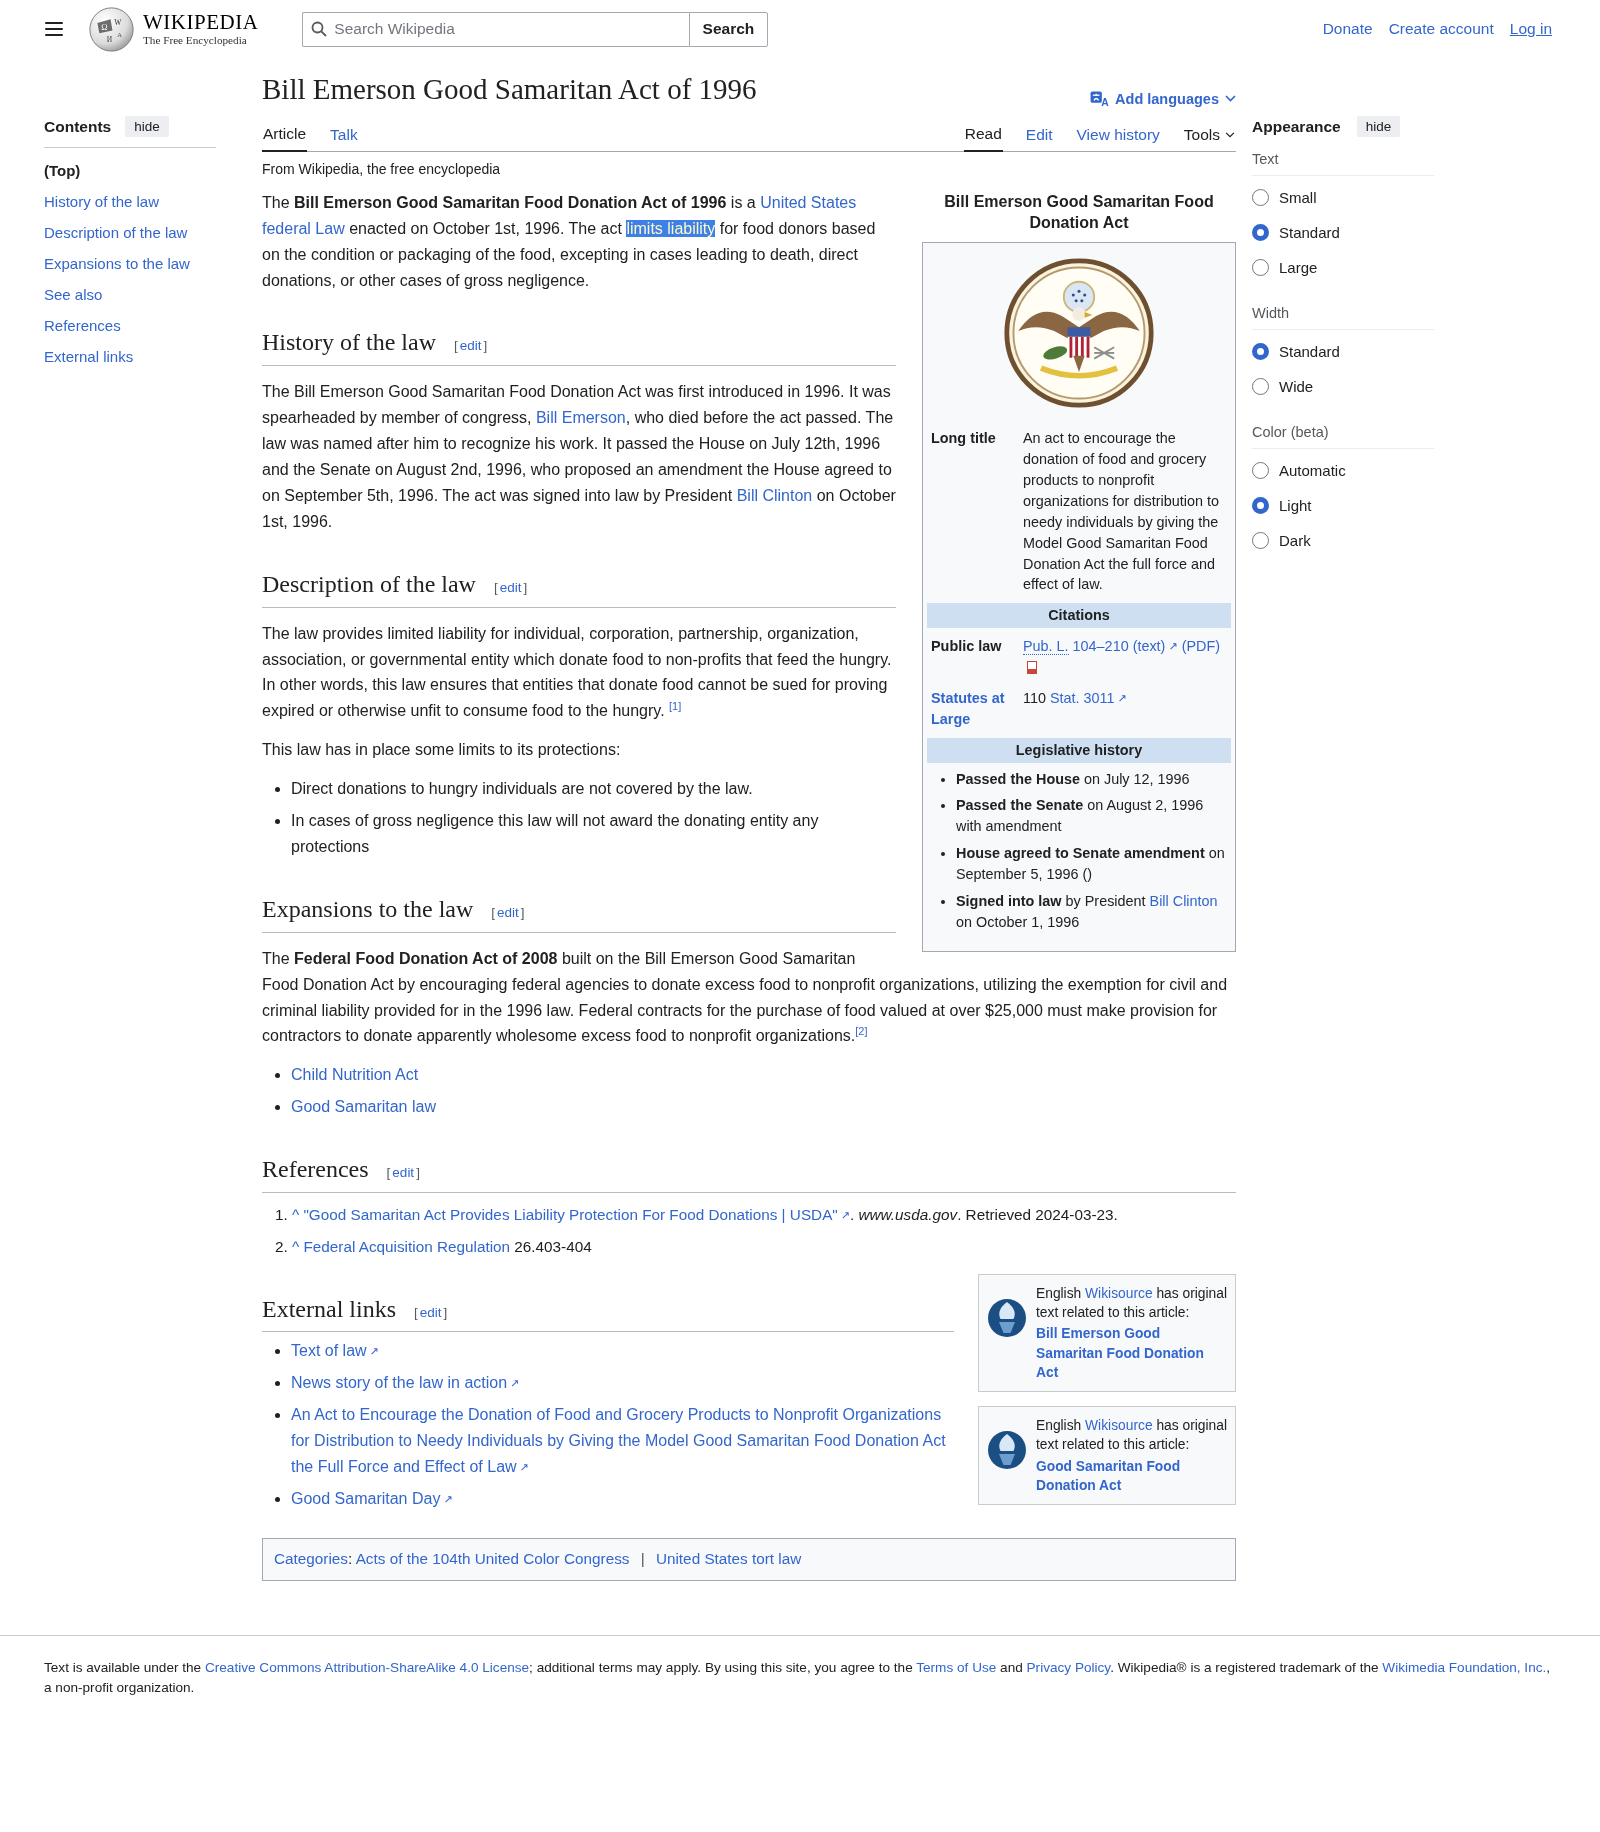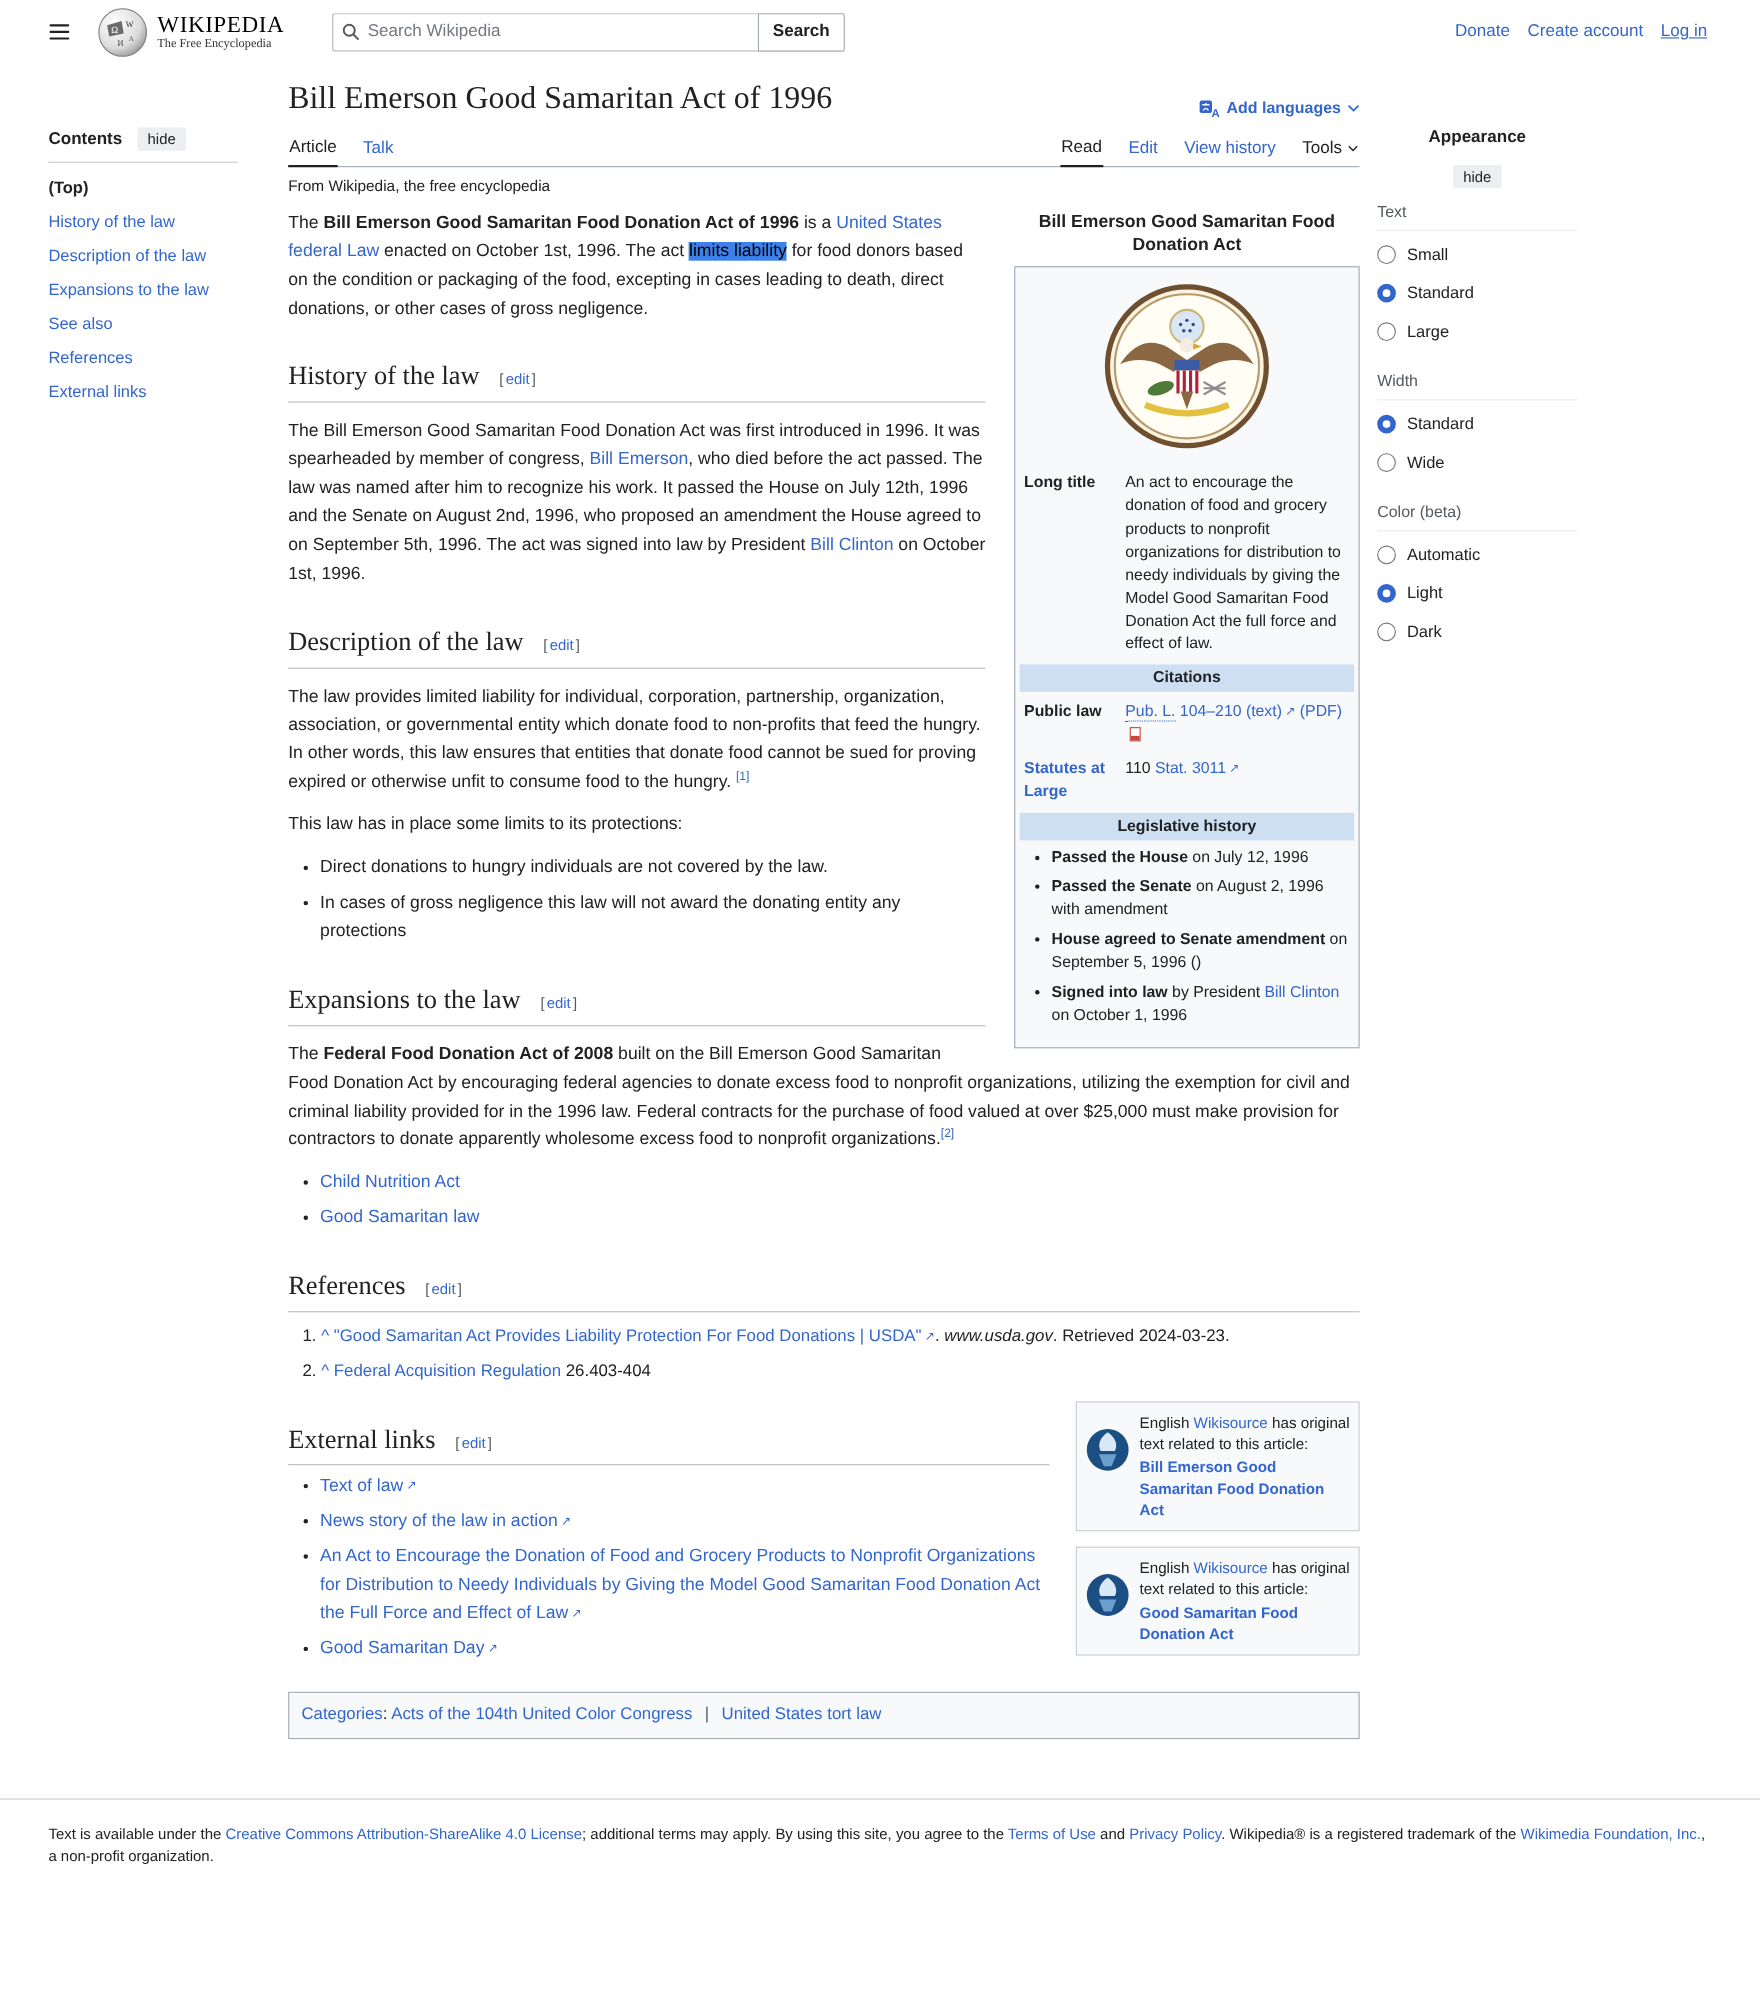--- a/index.html
+++ b/index.html
@@ -11,21 +11,21 @@
   html,body{width:1600px;height:1832px;}
   body{
     background:#fff;color:var(--text);
     font-family:"Liberation Sans","DejaVu Sans",sans-serif;
     font-size:16px;overflow:hidden;position:relative;
   }
   a{color:var(--link);text-decoration:none;cursor:pointer;}
   a.dotted{border-bottom:1px dotted var(--link);}
   a.underlined{text-decoration:underline;}
   .ext::after{content:"↗";font-size:11px;margin-left:3px;vertical-align:1px;}
-  .hl{background:var(--highlight);color:#000000;}
+  .hl{background:var(--highlight);color:#fef9c3;}
   sup{font-size:11px;line-height:0;}
   .pdf-icon{display:inline-block;width:10px;height:13px;margin-left:4px;background:#fff;border:1px solid #c8463c;position:relative;vertical-align:-2px;}
   .pdf-icon::after{content:"";position:absolute;left:0;right:0;bottom:0;height:4px;background:#c8463c;}
 
   
   .site-header{height:58px;display:flex;align-items:center;padding:0 48px 0 34px;}
   .hamburger{width:40px;height:40px;border:none;background:none;display:flex;flex-direction:column;justify-content:center;gap:4px;align-items:center;cursor:pointer;}
   .hamburger span{display:block;width:18px;height:2.2px;background:#202122;border-radius:1px;}
   .logo{display:flex;align-items:center;gap:8px;margin-left:14px;cursor:pointer;}
   .wordmark{line-height:1.05;}
@@ -42,21 +42,21 @@
   .layout{display:flex;padding:14px 166px 0 44px;align-items:flex-start;}
   .toc{width:172px;margin-right:46px;flex-shrink:0;padding-top:44px;font-size:15px;}
   .toc-head{display:flex;align-items:center;gap:14px;padding-bottom:10px;border-bottom:1px solid var(--light-border);}
   .toc-title{font-weight:bold;font-size:15.5px;}
   .pill-btn{background:#eceef1;border:none;border-radius:2px;padding:3px 9px;font-size:13.5px;font-family:inherit;color:#202122;cursor:pointer;}
   .toc ul{list-style:none;margin-top:6px;}
   .toc li{margin:14px 0;}
   .toc .toc-top{font-weight:bold;color:#202122;}
   .content{flex:1;min-width:0;}
   .appearance{width:182px;margin-left:16px;flex-shrink:0;padding-top:44px;font-size:15px;}
-  .app-head{display:flex;align-items:center;gap:16px;margin-bottom:14px;flex-direction:column;}
+  .app-head{display:flex;align-items:center;gap:16px;margin-bottom:14px;}
   .app-title{font-weight:bold;font-size:15.5px;}
   .app-group{margin-bottom:20px;}
   .app-group-title{color:var(--muted);font-size:14.5px;padding-bottom:8px;border-bottom:1px solid #eaecf0;margin-bottom:4px;}
   .app-option{display:flex;align-items:center;gap:10px;padding:9px 0;cursor:pointer;}
   .radio{width:17px;height:17px;border:1px solid #72777d;border-radius:50%;background:#fff;flex-shrink:0;}
   .radio.checked{border:5px solid var(--link);}
 
   
   .title-row{display:flex;justify-content:space-between;align-items:flex-end;}
   h1{font-family:"Liberation Serif","DejaVu Serif",serif;font-weight:normal;font-size:29px;line-height:1.2;}

